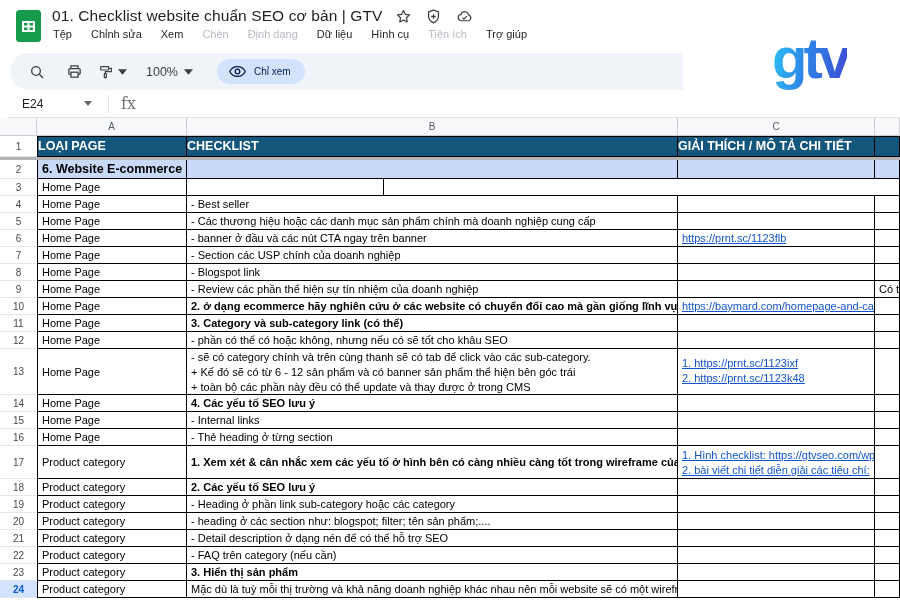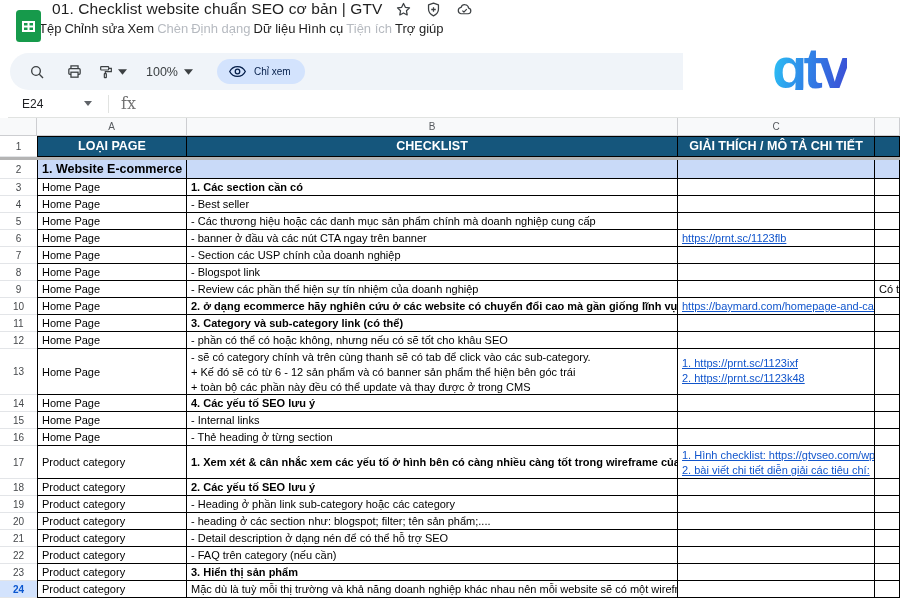--- a/index.html
+++ b/index.html
@@ -3,36 +3,36 @@
 <meta charset="utf-8">
 <style>
   * { margin:0; padding:0; box-sizing:border-box; }
   html,body { width:900px; height:600px; overflow:hidden; background:#fff;
     font-family:"Liberation Sans","DejaVu Sans",sans-serif; }
   .screen { position:relative; width:900px; height:600px; }
 
   
   .topbar { position:absolute; left:0; top:0; width:900px; height:52px; background:#fff; }
   .sheets-icon { position:absolute; left:15px; top:9px; }
-  .title-line { display:flex; align-items:center; gap:13px; margin-left:52px; }
+  .title-line { display:flex; align-items:center; gap:13px; margin-left:52px; padding-top:7px; }
   .doc-title { font-size:15.5px; color:#1f1f1f; letter-spacing:.1px; white-space:nowrap; }
   .tb-ic { display:flex; align-items:center; }
-  .menubar { display:flex; gap:3px; margin-left:39px; margin-top:3px; font-size:13px; color:#1f1f1f; }
+  .menubar { display:flex; gap:19px; margin-left:53px; margin-top:3px; font-size:11px; color:#1f1f1f; }
   .menu-item { cursor:pointer; white-space:nowrap; }
   .menu-item.dis { color:#b6bac0; }
 
   
   .toolbar { position:absolute; left:10px; top:53px; width:880px; height:37px;
     background:#f0f4f9; border-radius:19px; display:flex; align-items:center; padding-left:19px; }
   .tool { display:flex; align-items:center; margin-right:15px; }
   .zoom-box { font-size:12.5px; color:#3c4043; display:flex; align-items:center; gap:6px; margin-right:14px; margin-left:4px;}
   .view-badge { display:flex; align-items:center; gap:8px; background:#d3e3fd; color:#041e49;
     border-radius:16px; padding:6px 14px 6px 12px; font-size:10px; font-weight:500; margin-left:10px; }
   .logo-patch { position:absolute; left:683px; top:52px; width:217px; height:39px; background:#fff; }
-  .gtv-logo { position:absolute; left:772px; top:36px; font-size:58px; font-weight:800;
+  .gtv-logo { position:absolute; left:772px; top:26px; font-size:58px; font-weight:800;
     letter-spacing:-4px; color:#2f86e8; line-height:64px;
     background:linear-gradient(100deg,#2cc0f4 5%,#2f86e8 45%,#3b50d6 95%);
     -webkit-background-clip:text; background-clip:text; -webkit-text-fill-color:transparent; }
 
   
   .fxbar { position:absolute; left:8px; top:90px; width:900px; height:28px; background:#fff;
     border-bottom:1px solid #e1e3e1; display:flex; align-items:center; }
   .cellref { width:62px; margin-left:14px; font-size:12px; color:#202124; }
   .fx-divider { width:1px; height:18px; background:#e1e3e1; margin:0 12px 0 16px; }
   .fx-label { font-family:"DejaVu Serif",serif; font-size:16px; color:#737373; }
@@ -57,21 +57,21 @@
   
   .strip { height:18px; }
   .strip .sc { background:#f8f9fa; border-right:1px solid #cdced1; border-bottom:1px solid #cdced1;
     display:flex; align-items:center; justify-content:center; font-size:10px; color:#575b5f; flex:none; }
   .strip .g0 { width:37px; } .strip .g1 { width:150px; } .strip .g2 { width:491px; }
   .strip .g3 { width:197px; } .strip .g4 { flex:1; }
 
   
   .hdr { height:21px; }
   .hdr .c { background:#15567c; color:#fff; font-weight:700; font-size:12.5px;
-    text-align:center; padding:2px 0 0 0; border-top:1px solid #000; }
+    text-align:left; padding:2px 0 0 0; border-top:1px solid #000; }
   .frozen-sep { height:3px; width:900px; background:#b4b4b4; }
 
   
   .sec { height:19px; position:relative; }
   .sec .c { background:#c9daf8; }
   .sec-label { position:absolute; left:42px; top:2px; z-index:3; font-size:12.5px;
     font-weight:700; white-space:nowrap; color:#000; }
 
   .lnk { color:#1155cc; text-decoration:underline; display:block; cursor:pointer; }
   .act .gut { background:#d3e3fd; color:#0b57d0; font-weight:700; }
@@ -194,27 +194,26 @@
       <div class="c cD"></div>
     </div>
     <div class="frozen-sep"></div>
 
     <div class="row sec">
       <div class="gut">2</div>
       <div class="c cA"></div>
       <div class="c cB"></div>
       <div class="c cC"></div>
       <div class="c cD"></div>
-      <span class="sec-label">1. Website E-commerce</span>
+      <span class="sec-label">6. Website E-commerce</span>
     </div>
 
     <div class="row r-def bB">
       <div class="gut">3</div>
       <div class="c cA">Home Page</div>
-      <div class="c cB">1. Các section cần có</div>
       <div class="c cC"></div>
       <div class="c cD"></div>
     </div>
     <div class="row r-def">
       <div class="gut">4</div>
       <div class="c cA">Home Page</div>
       <div class="c cB">- Best seller</div>
       <div class="c cC"></div>
       <div class="c cD"></div>
     </div>

